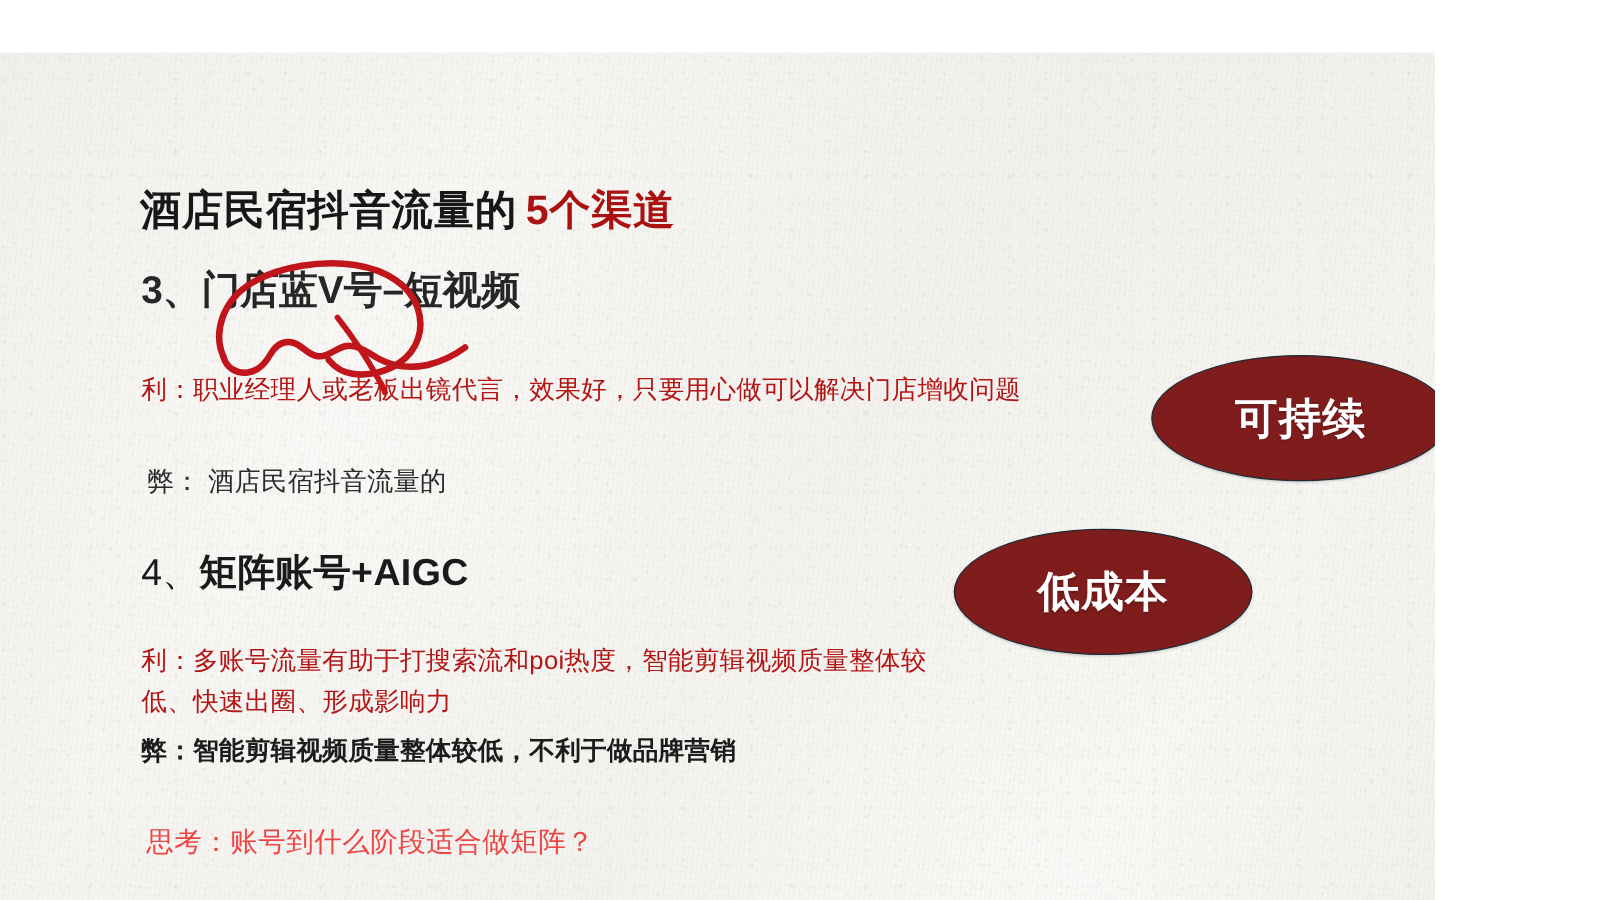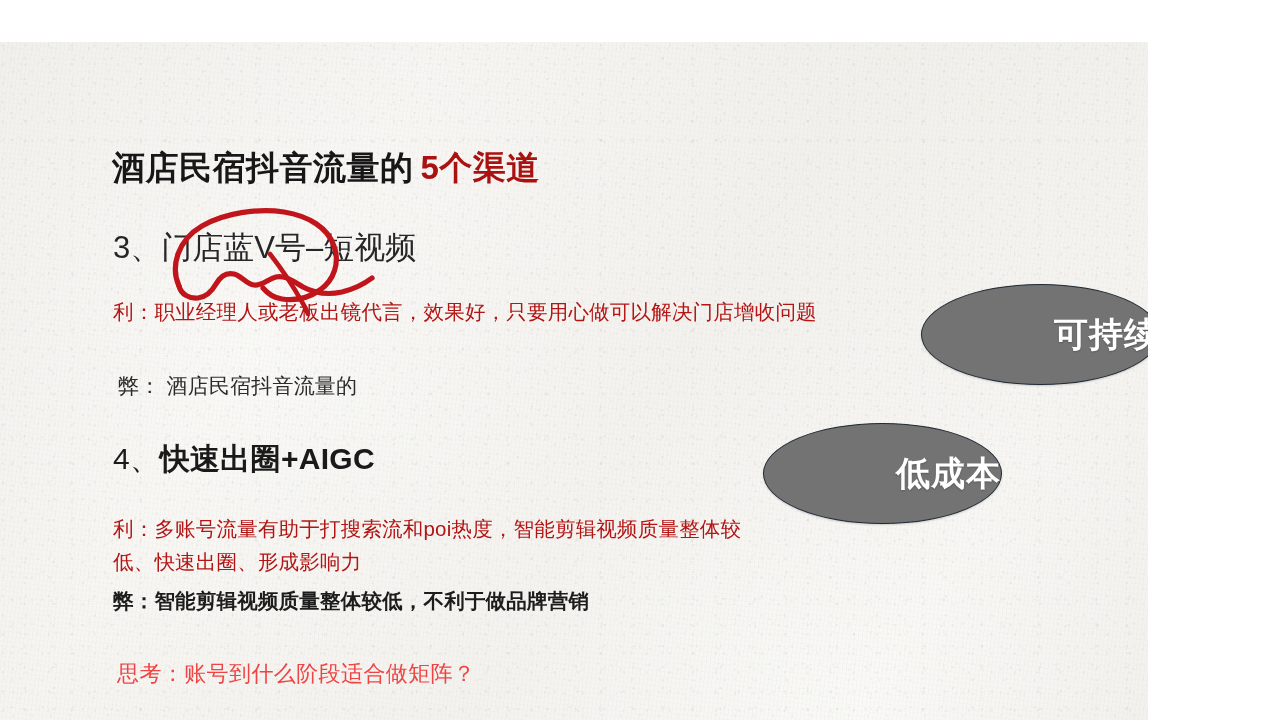--- a/index.html
+++ b/index.html
@@ -62,23 +62,23 @@
   #title-main { color: #171717; }
   #title-accent { color: #aa1111; margin-left: 7px; }
 
   
   .section-heading {
     white-space: nowrap;
     line-height: 1.15;
   }
   #section3-heading {
     left: 113px;
-    top: 188px;
+    top: 172px;
     font-size: 31px;
-    font-weight: 400;
+    font-weight: 700;
     color: #262626;
   }
   #section4-heading {
     left: 113px;
     top: 400px;
     font-size: 30px;
     color: #1a1a1a;
   }
   #section4-num { font-weight: 400; }
   #section4-text { font-weight: bold; letter-spacing: 0.3px; }
@@ -130,23 +130,23 @@
     font-size: 22px;
     color: #ef4444;
     letter-spacing: 0.4px;
     white-space: nowrap;
   }
 
   
   .bubble {
     display: flex;
     align-items: center;
-    justify-content: flex-end;
+    justify-content: center;
     border-radius: 50%;
-    background: #737373;
+    background: #7f1d1d;
     border: 1.5px solid #1d2a35;
     box-shadow: 0 1px 2px rgba(0,0,0,0.18);
   }
   .bubble-label {
     color: #ffffff;
     font-weight: bold;
     font-size: 34px;
     letter-spacing: 1px;
     text-shadow: 0 1px 2px rgba(0,0,0,0.22);
     white-space: nowrap;
@@ -210,21 +210,21 @@
                C 131 66, 142 82, 152 100
                C 155 105, 157 109, 158 112" stroke-width="4.6"></path>
     </g>
   </svg>
 
   <div class="layer pro-text" id="section3-pro">利：职业经理人或老板出镜代言，效果好，只要用心做可以解决门店增收问题</div>
 
   <div class="layer con-text" id="section3-con">弊： 酒店民宿抖音流量的</div>
 
   <div class="layer section-heading" id="section4-heading">
-    <span id="section4-num">4、</span><span id="section4-text">快速出圈+AIGC</span>
+    <span id="section4-num">4、</span><span id="section4-text">矩阵账号+AIGC</span>
   </div>
 
   <div class="layer pro-text" id="section4-pro">利：多账号流量有助于打搜索流和poi热度，智能剪辑视频质量整体较低、快速出圈、形成影响力</div>
 
   <div class="layer con-text" id="section4-con">弊：智能剪辑视频质量整体较低，不利于做品牌营销</div>
 
   <div class="layer" id="footer-question">思考：账号到什么阶段适合做矩阵？</div>
 
   <div class="layer bubble" id="bubble-sustainable">
     <span class="bubble-label">可持续</span>

